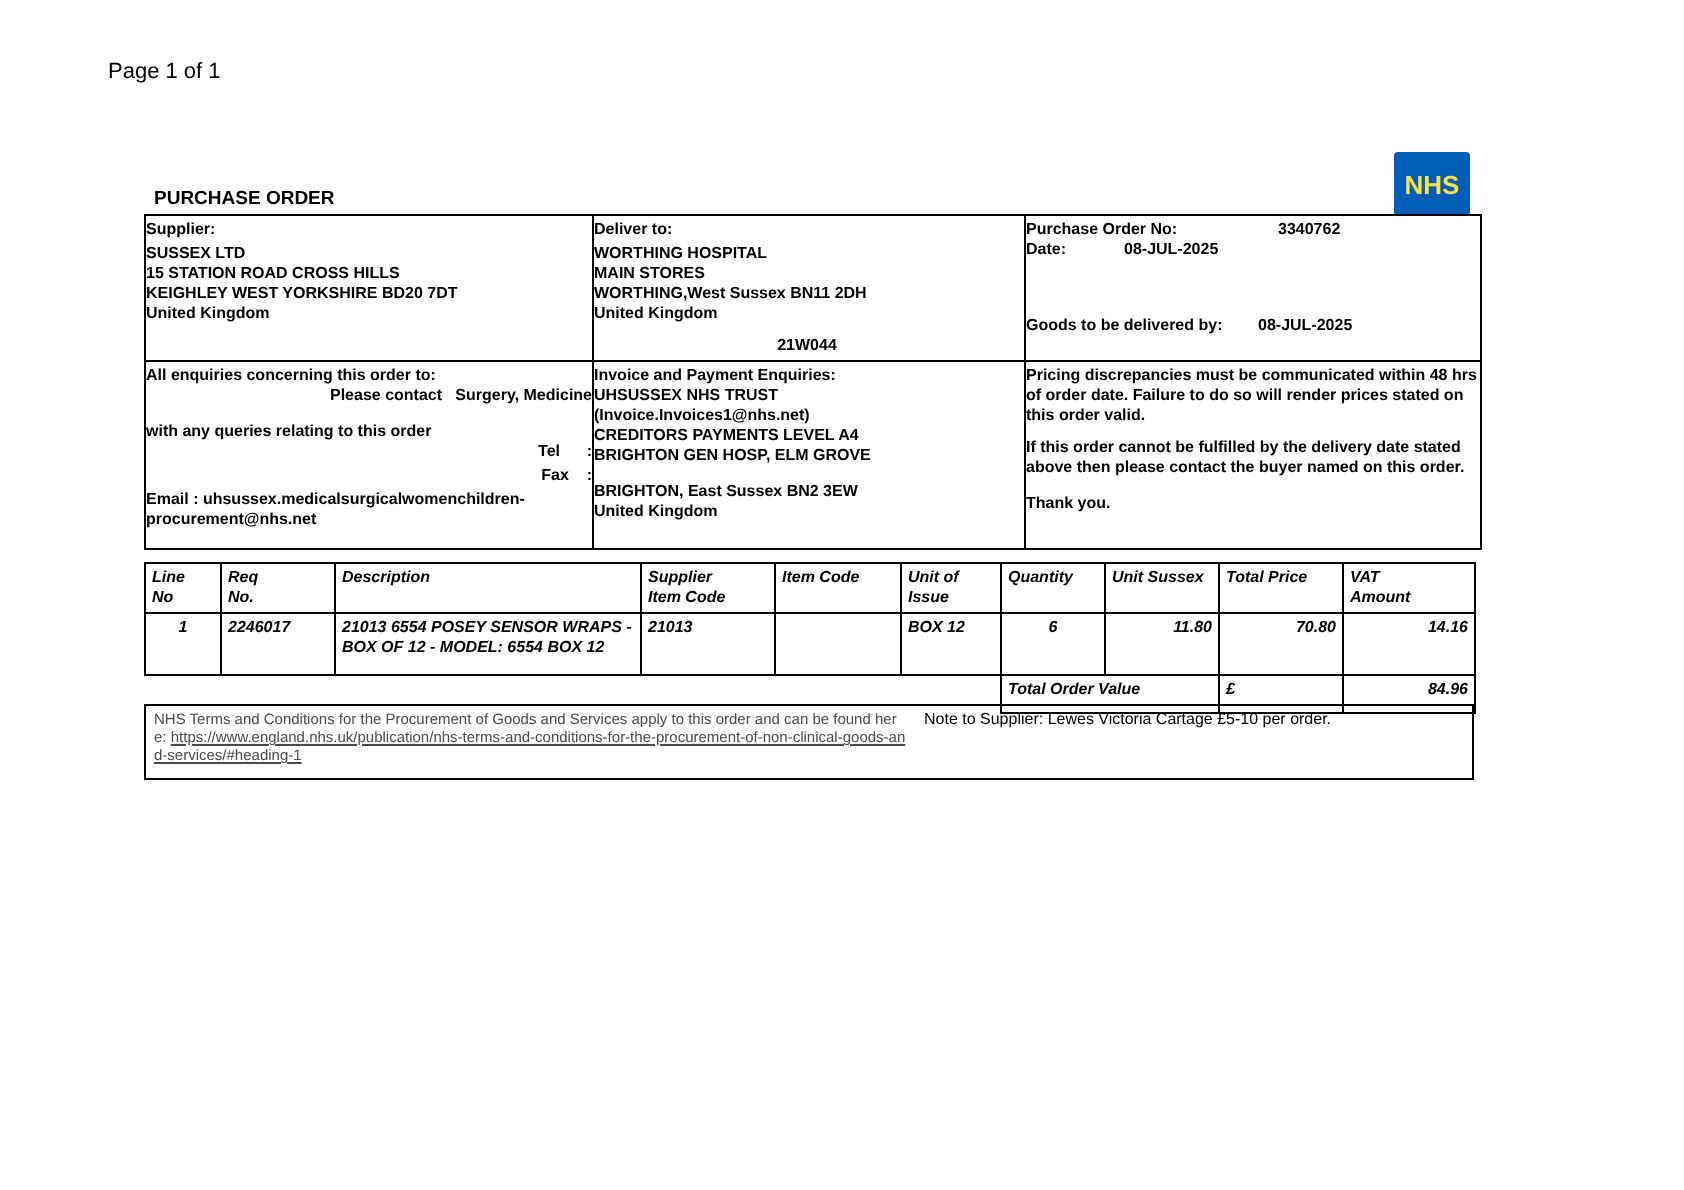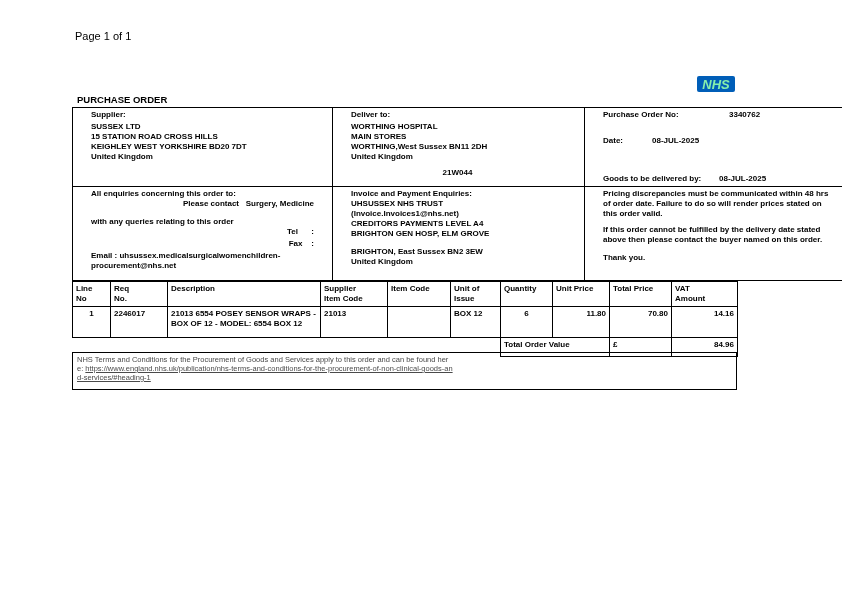--- a/index.html
+++ b/index.html
@@ -5,59 +5,59 @@
   html,body{margin:0;padding:0;background:#ffffff;}
   .page{
     position:relative;
     width:842px;height:595px;
     background:#ffffff;
     font-family:"Liberation Sans", sans-serif;
     color:#000;
     overflow:hidden;
   }
   .abs{position:absolute;}
-  .page-label{left:75px;top:30px;font-size:11px;text-align:right;}
+  .page-label{left:54px;top:30px;font-size:11px;text-align:right;}
   .nhs-logo{
-    left:697px;top:76px;width:38px;height:16px;
+    left:697px;top:76px;width:38px;height:32px;
     border-radius:2px;display:flex;align-items:center;justify-content:center;
-    color:#86efac;font-weight:bold;font-style:italic;font-size:13px;
+    color:#fde047;font-weight:bold;font-size:13px;
   }
   .po-title{left:77px;top:94px;font-size:9.5px;font-weight:bold;}
   .trust-title{left:293px;top:94px;font-size:9.5px;font-weight:bold;}
 
   table{border-collapse:collapse;}
   .info-table{position:absolute;left:72px;top:107px;width:665px;table-layout:fixed;}
   .info-table td{
     border:1px solid #000;vertical-align:top;
     font-size:8px;line-height:10px;font-weight:bold;
-    padding:2px 18px;overflow:hidden;
+    padding:2px 0;overflow:hidden;
   }
   .info-table .c1{width:223px;}
   .info-table .c2{width:215px;}
   .info-table .c3{width:227px;}
   .info-table tr.r1 td{height:64px;}
   .info-table tr.r2 td{height:89px;}
   .gap-top{margin-top:8px;}
   .lbl{margin-bottom:2px;}
   .deliver-code{text-align:center;margin-top:6px;padding-right:2px;}
   .kv{display:flex;}
   .kv .k{flex:none;}
   .kv-po .k{width:126px;}
-  .kv-date{margin-top:16px;}
+  .kv-date{margin-top:0;}
   .kv-date .k{width:49px;}
   .kv-goods{margin-top:28px;}
   .kv-goods .k{width:116px;}
   .prewrap{white-space:pre-wrap;text-align:right;}
   .fax-line{margin-top:2px;}
   .email-line{margin-top:2px;}
   .para2{margin-top:6px;}
   .para3{margin-top:8px;}
   .queries-line{margin-top:8px;}
 
-  .items-table{position:absolute;left:72px;top:281px;width:665px;table-layout:fixed;}
+  .items-table{position:absolute;left:72px;top:281px;width:665px;table-layout:fixed;font-style:italic;}
   .items-table th,.items-table td{
     font-size:8px;line-height:10px;font-weight:bold;
     vertical-align:top;padding:2px 3px;overflow:hidden;
   }
   .items-table th{border:1px solid #000;text-align:left;white-space:pre-line;height:18px;}
   .items-table td.bordered{border:1px solid #000;}
   .items-table tr.data-row td{height:26px;}
   .items-table tr.total-row td{height:14px;}
   .ta-c{text-align:center;}
   .ta-r{text-align:right;}
@@ -167,21 +167,21 @@
 No</th>
       <th>Req
 No.</th>
       <th>Description</th>
       <th>Supplier
 Item Code</th>
       <th>Item Code</th>
       <th>Unit of
 Issue</th>
       <th>Quantity</th>
-      <th>Unit Price</th>
+      <th>Unit Sussex</th>
       <th>Total Price</th>
       <th>VAT
 Amount</th>
     </tr>
     <tr class="data-row">
       <td class="bordered ta-c">1</td>
       <td class="bordered">2246017</td>
       <td class="bordered">21013 6554 POSEY SENSOR WRAPS - BOX OF 12 - MODEL: 6554 BOX 12</td>
       <td class="bordered">21013</td>
       <td class="bordered"></td>
@@ -198,15 +198,16 @@
       <td class="bordered ta-r">84.96</td>
     </tr>
   </tbody>
     </table>
 
   <div class="abs footer-box">
     <div class="footer-terms">
       <span>NHS Terms and Conditions for the Procurement of Goods and Services apply to this order and can be found here:</span>
       <a href="#">https://www.england.nhs.uk/publication/nhs-terms-and-conditions-for-the-procurement-of-non-clinical-goods-and-services/#heading-1</a>
     </div>
+    <div class="footer-note">Note to Supplier: Lewes Victoria Cartage £5-10 per order.</div>
   </div>
 
 </div>
 
 </body></html>

